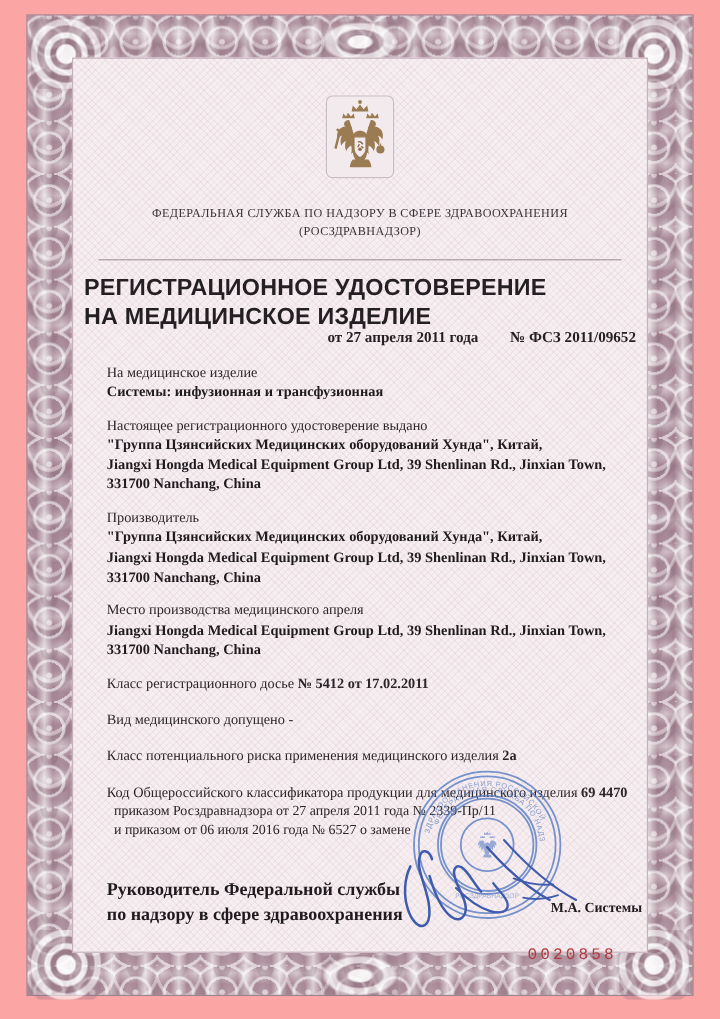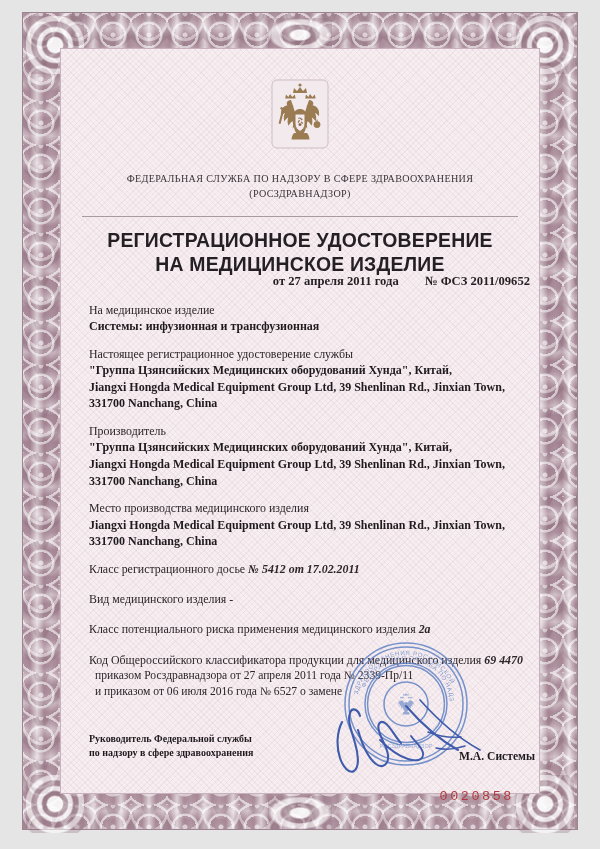--- a/index.html
+++ b/index.html
@@ -12,21 +12,21 @@
     overflow: hidden;
     position: relative;
   }
 
   
   #certificate {
     position: absolute;
     left: 0; top: 0;
     width: 600px;
     height: 849px;
-    background: #e5e5e5;
+    background: #fca5a5;
   }
 
   
   .border-frame {
     position: absolute;
     left: 22px;
     top: 12px;
     width: 556px;
     height: 818px;
     background:
@@ -157,21 +157,20 @@
     width: 436px;
     height: 1px;
     background: #a99aa2;
   }
 
   .doc-title {
     position: absolute;
     top: 180px;
     left: 10px;
     width: 460px;
-    text-align: center;
     font-family: "Liberation Sans", sans-serif;
     font-weight: bold;
     font-size: 19.4px;
     letter-spacing: 0.2px;
     color: #241f23;
     line-height: 1.26;
   }
 
   .doc-meta {
     position: absolute;
@@ -202,42 +201,42 @@
   .field-value {
     font-size: 12px;
     font-weight: bold;
     line-height: 1.38;
     color: #1f1a1e;
   }
   .field-inline {
     font-size: 11.9px;
     line-height: 1.38;
   }
-  .field-inline b { font-weight: bold; font-style: italic; }
+  .field-inline b { font-weight: bold; }
 
   
   .order-block {
     position: absolute;
     top: 620px;
     left: 35px;
     width: 430px;
     font-size: 11.6px;
     line-height: 1.42;
     color: #2b2529;
   }
 
   .signature-block {
     position: absolute;
     top: 684px;
     left: 29px;
     width: 448px;
   }
   .sig-title {
     font-weight: bold;
-    font-size: 10px;
+    font-size: 15px;
     line-height: 1.42;
     color: #1f1a1e;
     width: 250px;
   }
   .sig-name {
     position: absolute;
     right: 2px;
     top: 18px;
     font-weight: bold;
     font-size: 11.6px;
@@ -350,45 +349,45 @@
     </div>
 
     <div class="fields">
 
       <div class="field">
         <div class="field-label">На медицинское изделие</div>
         <div class="field-value">Системы: инфузионная и трансфузионная</div>
       </div>
 
       <div class="field">
-        <div class="field-label">Настоящее регистрационное удостоверение службы</div>
+        <div class="field-label">Настоящее регистрационного удостоверение выдано</div>
         <div class="field-value">"Группа Цзянсийских Медицинских оборудований Хунда", Китай,</div>
         <div class="field-value">Jiangxi Hongda Medical Equipment Group Ltd, 39 Shenlinan Rd., Jinxian Town,</div>
         <div class="field-value">331700 Nanchang, China</div>
       </div>
 
       <div class="field">
         <div class="field-label">Производитель</div>
         <div class="field-value">"Группа Цзянсийских Медицинских оборудований Хунда", Китай,</div>
         <div class="field-value">Jiangxi Hongda Medical Equipment Group Ltd, 39 Shenlinan Rd., Jinxian Town,</div>
         <div class="field-value">331700 Nanchang, China</div>
       </div>
 
       <div class="field">
-        <div class="field-label">Место производства медицинского изделия</div>
+        <div class="field-label">Место производства медицинского апреля</div>
         <div class="field-value">Jiangxi Hongda Medical Equipment Group Ltd, 39 Shenlinan Rd., Jinxian Town,</div>
         <div class="field-value">331700 Nanchang, China</div>
       </div>
 
       <div class="field" style="margin-bottom:14px">
         <div class="field-inline"><span>Класс регистрационного досье</span> <b>№ 5412 от 17.02.2011</b></div>
       </div>
 
       <div class="field" style="margin-bottom:14px">
-        <div class="field-inline"><span>Вид медицинского изделия -</span> <b></b></div>
+        <div class="field-inline"><span>Вид медицинского допущено -</span> <b></b></div>
       </div>
 
       <div class="field" style="margin-bottom:14px">
         <div class="field-inline"><span>Класс потенциального риска применения медицинского изделия</span> <b>2а</b></div>
       </div>
 
       <div class="field">
         <div class="field-inline"><span>Код Общероссийского классификатора продукции для медицинского изделия</span> <b>69 4470</b></div>
       </div>
 

